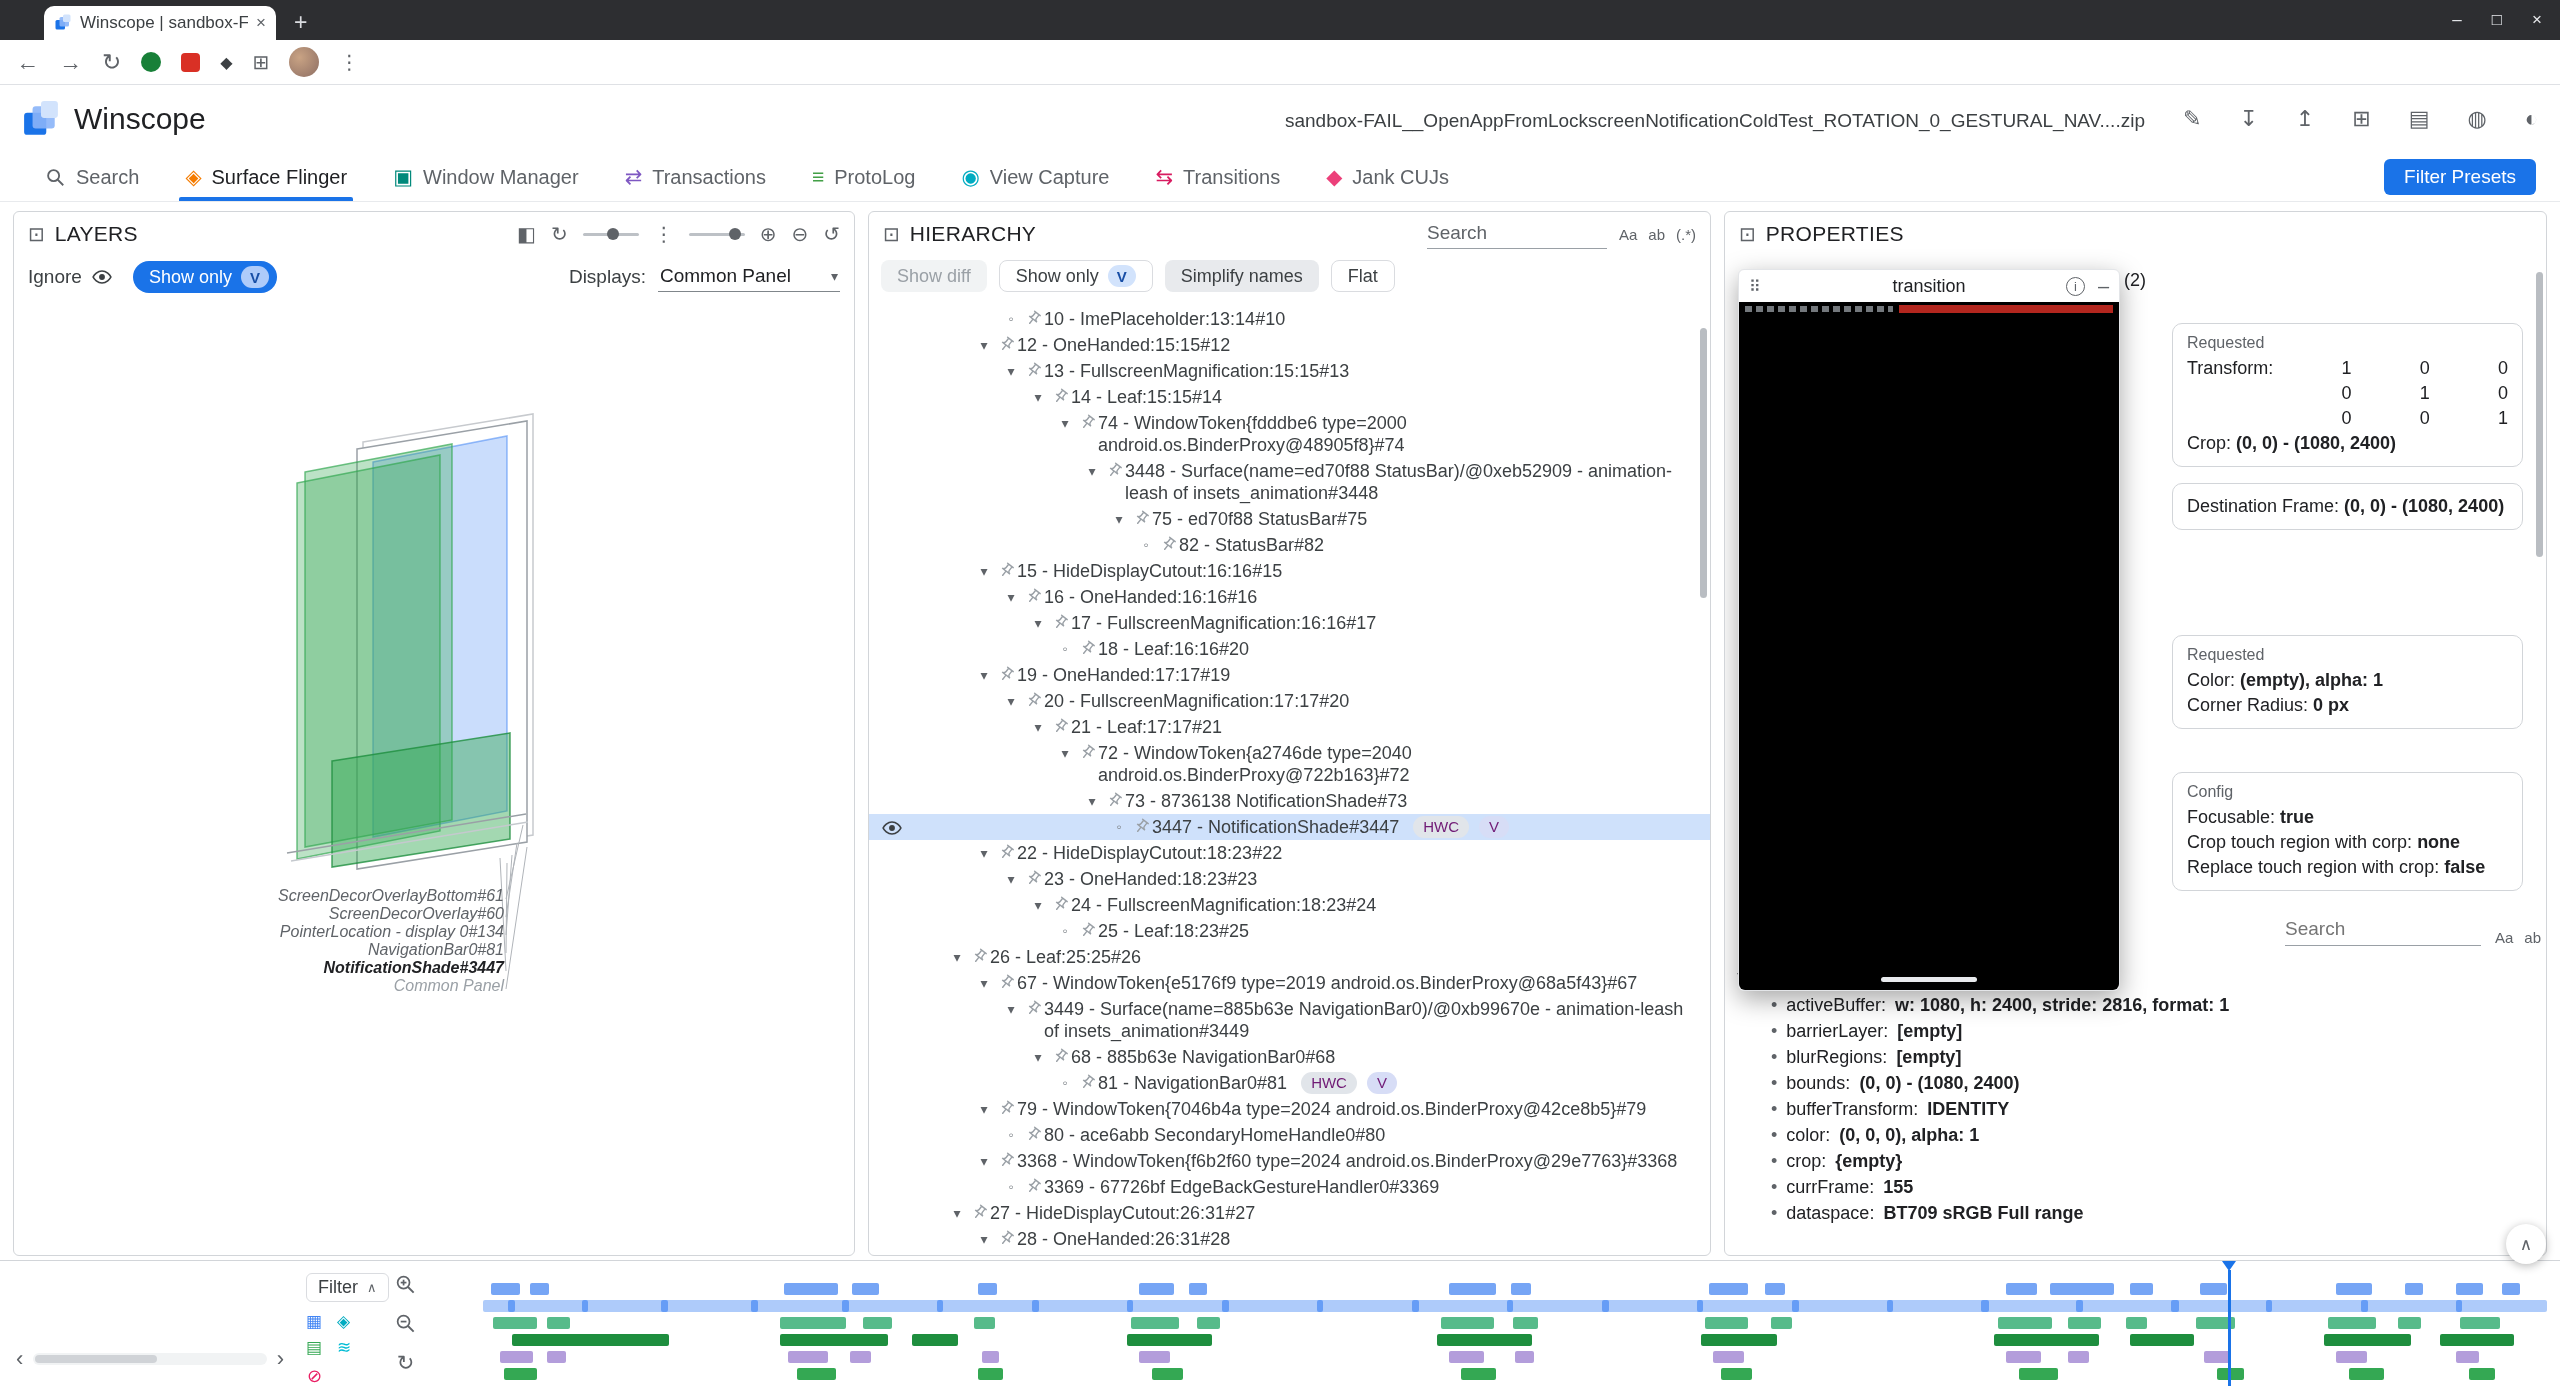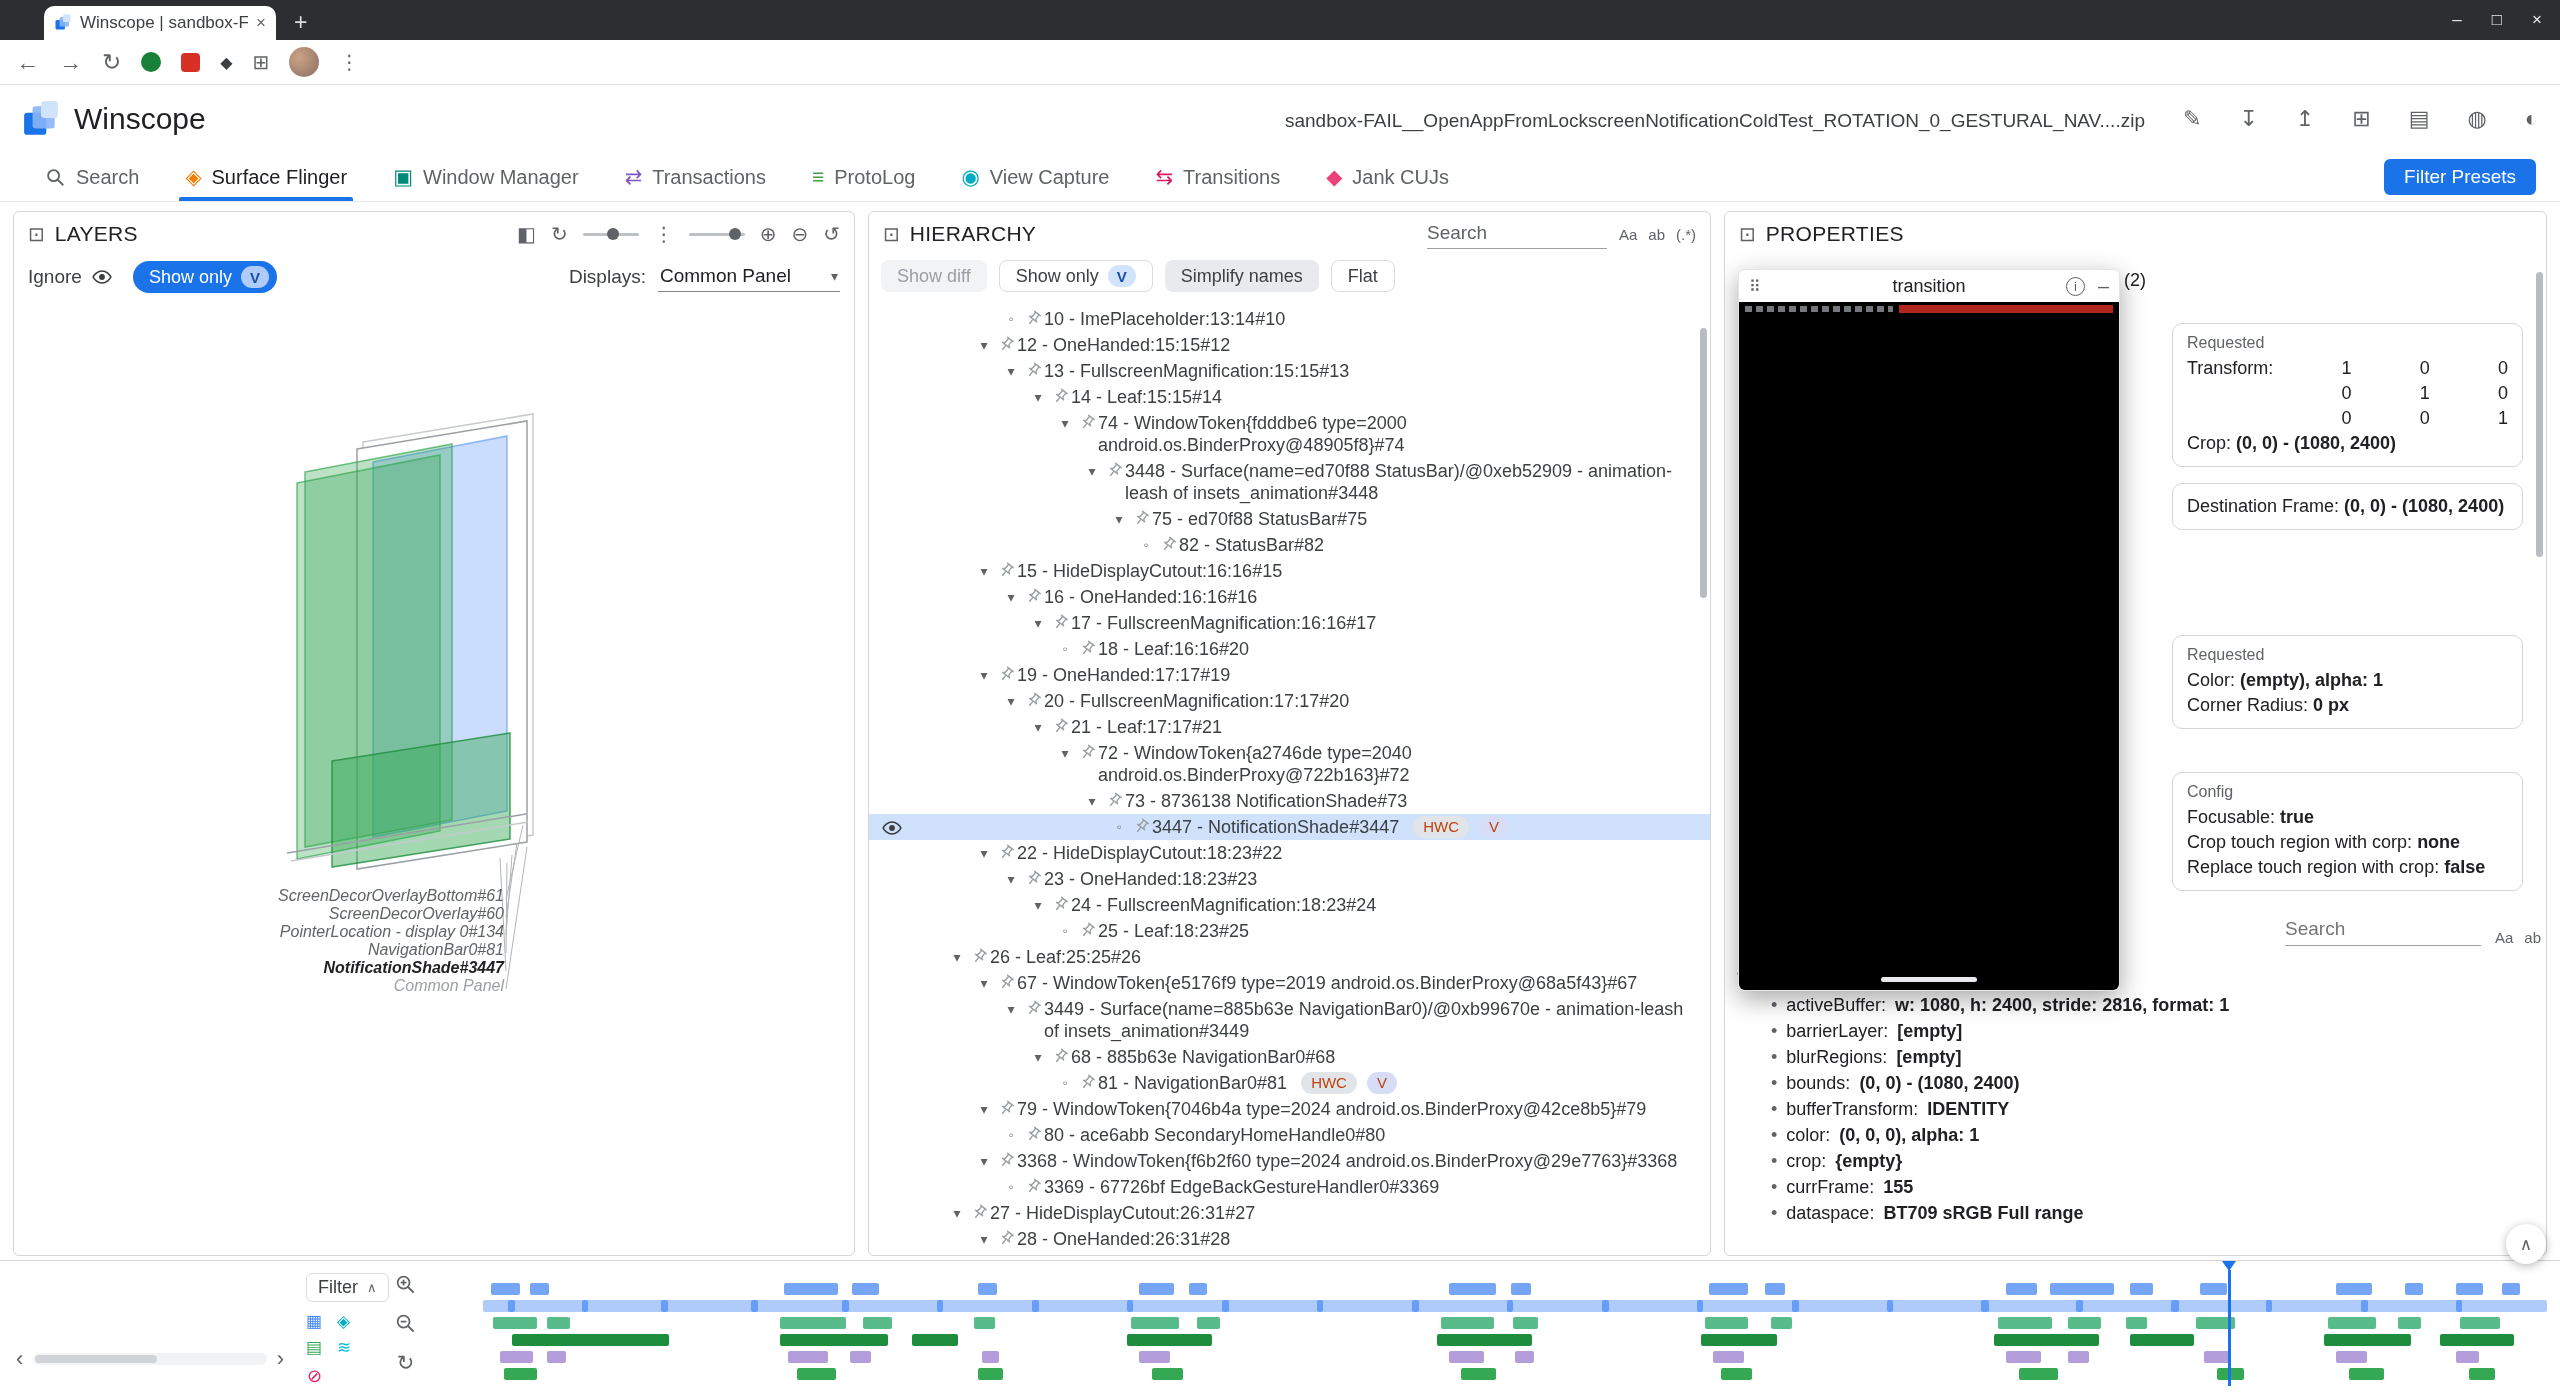--- a/index.html
+++ b/index.html
@@ -82,21 +82,21 @@
   .chip.disabled{background:#f1f3f4;color:#9aa0a6;}
   .chip.outline{background:#fff;border:1px solid #dadce0;}
   .chip .v-badge2{background:#d2e3fc;color:#174ea6;height:22px;border-radius:11px;padding:0 9px;font-size:15px;font-weight:700;display:flex;align-items:center;margin-left:9px;}
   #tree{position:absolute;left:0;right:0;top:92px;bottom:0;overflow:hidden;padding-top:2px;}
   .t-row{position:relative;display:flex;align-items:flex-start;padding:2px 10px 2px 0;min-height:26px;font-size:18px;color:#3c4043;line-height:22px;}
   .t-row.selected{background:#cfe1fb;}
   .t-arrow{width:22px;flex:none;text-align:center;color:#5f6368;font-size:14px;line-height:22px;}
   .t-arrow.leaf{font-size:15px;color:#80868b;}
   .t-pin{flex:none;width:22px;display:flex;justify-content:center;padding-top:2px;}
   .t-label{flex:0 1 auto;word-break:break-word;padding-right:4px;}
-  .t-chip{flex:none;margin-left:10px;height:22px;border-radius:11px;padding:0 10px;font-size:15px;display:flex;align-items:center;background:#e1e5ea;color:#c2410c;}
+  .t-chip{flex:none;margin-left:10px;height:22px;border-radius:11px;padding:0 10px;font-size:15px;display:flex;align-items:center;background:#e1e5ea;color:#701a75;}
   .t-chip.v{background:#d7ddf6;}
   .t-eye{position:absolute;left:12px;top:3px;}
   .vscroll{position:absolute;width:7px;border-radius:4px;background:#b9bdc2;z-index:6;}
   #hier-scroll{right:3px;top:116px;height:270px;}
   #prop-scroll{right:3px;top:60px;height:285px;}
 
   
   #prop-frag{position:absolute;left:399px;top:58px;font-size:18px;color:#202124;z-index:1;}
   .prop-box{position:absolute;left:447px;width:351px;border:1px solid #d2d5d9;border-radius:10px;padding:10px 14px;z-index:2;background:#fff;}
   .box-label{font-size:16px;color:#5f6368;margin-bottom:4px;}

